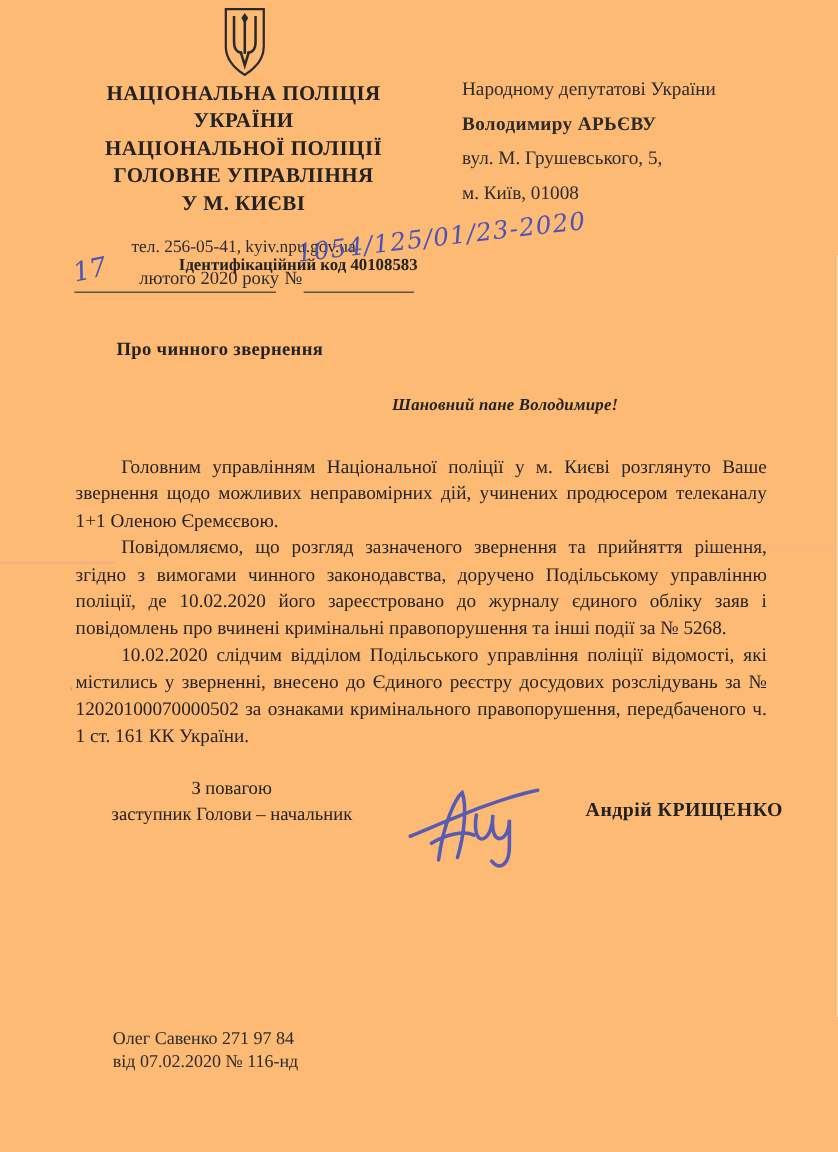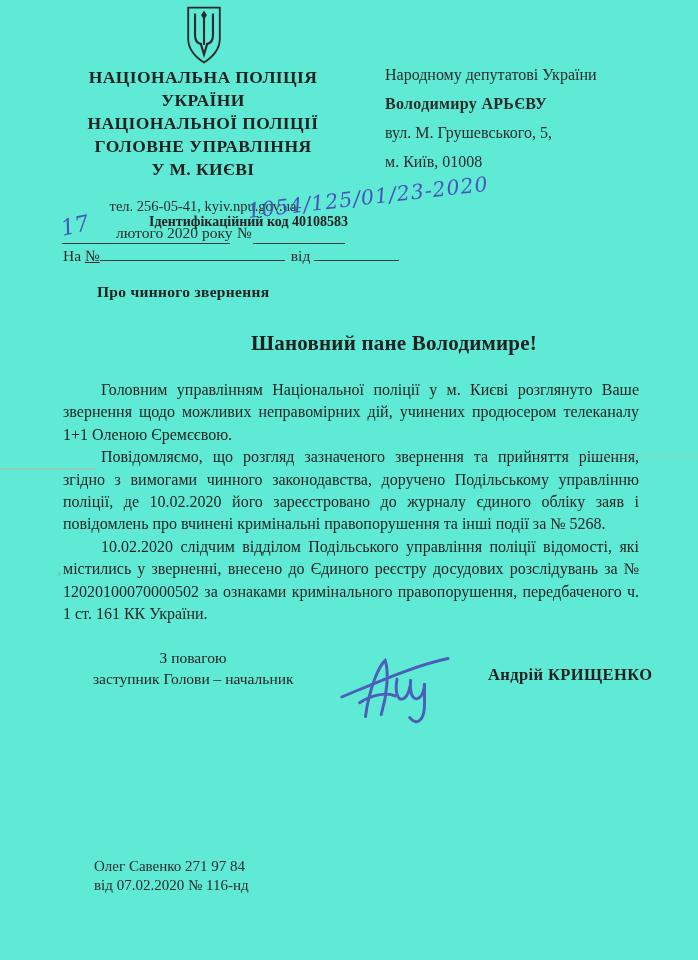--- a/index.html
+++ b/index.html
@@ -1,19 +1,19 @@
 <!DOCTYPE html>
 <html><head>
 <meta charset="utf-8">
 <style>
   html,body{margin:0;padding:0;background:#ffffff;}
   .page{
     position:relative;
     width:698px;height:960px;
-    background:#5eead4;
+    background:#fdba74;
     font-family:"Liberation Serif", serif;
     color:#262626;
     overflow:hidden;
   }
   
   .emblem{position:absolute;left:183px;top:6px;width:42px;height:58px;}
   .lh-org{
     position:absolute;left:58px;top:66px;width:290px;
     text-align:center;font-weight:bold;font-size:17.5px;line-height:23px;
     letter-spacing:.4px;color:#222;
@@ -36,22 +36,22 @@
     transform:rotate(-6.5deg);transform-origin:left bottom;white-space:nowrap;
   }
   .ref-line2{position:absolute;left:63px;top:245px;font-size:15.5px;color:#2b2b2b;white-space:nowrap;}
   .blank{display:inline-block;border-bottom:1.4px solid #3a3a3a;height:15px;vertical-align:baseline;}
   .blank.b1{width:185px;margin-right:6px;}
   .blank.b2{width:85px;}
   .ref-line2 .u{text-decoration:underline;}
   
   .subject{position:absolute;left:97px;top:283px;font-weight:bold;font-size:15.5px;letter-spacing:.3px;color:#222;}
   .salutation{
-    position:absolute;left:169px;top:331px;width:450px;text-align:center;
-    font-weight:bold;font-size:21px;color:#222;letter-spacing:.2px;
+    position:absolute;left:196px;top:331px;width:450px;text-align:center;
+    font-weight:bold;font-style:italic;font-size:14px;color:#222;letter-spacing:.2px;
   }
   
   .body-text{
     position:absolute;left:63px;top:379px;width:576px;
     font-size:16px;line-height:22.4px;text-align:justify;color:#242424;
   }
   .body-text p{margin:0;text-indent:38px;}
   
   .sign-closing{position:absolute;left:93px;top:649px;width:200px;text-align:center;font-weight:normal;font-size:15.5px;color:#222;}
   .sign-position{position:absolute;left:93px;top:670px;font-weight:normal;font-size:15.5px;color:#222;white-space:nowrap;}
@@ -97,25 +97,20 @@
     <div>м.  Київ, 01008</div>
   </div>
 
   <span class="hand hand-day">17</span>
   <span class="date-text">лютого 2020 року</span>
   <div class="date-underline"></div>
   <span class="no-sign">№</span>
   <div class="num-underline"></div>
   <span class="hand hand-number">1054/125/01/23-2020</span>
 
-  <div class="ref-line2">
-    <span>На</span>
-    <span class="u">№</span><span class="blank b1"></span><span>від</span>
-    <span class="blank b2"></span>
-  </div>
 
   <div class="subject">Про чинного звернення</div>
 
   <div class="salutation">Шановний пане Володимире!</div>
 
   <div class="body-text">
     <p>Головним управлінням Національної поліції у м. Києві розглянуто Ваше звернення щодо можливих неправомірних дій, учинених продюсером телеканалу 1+1 Оленою Єремєєвою.</p>
     <p>Повідомляємо, що розгляд зазначеного звернення та прийняття рішення, згідно з вимогами чинного законодавства, доручено Подільському управлінню поліції, де 10.02.2020 його зареєстровано до журналу єдиного обліку заяв і повідомлень про вчинені кримінальні правопорушення та інші події за № 5268.</p>
     <p>10.02.2020 слідчим відділом Подільського управління поліції відомості, які містились у зверненні, внесено до Єдиного реєстру досудових розслідувань за № 12020100070000502 за ознаками кримінального правопорушення, передбаченого ч. 1 ст. 161 КК України.</p>
   </div>

